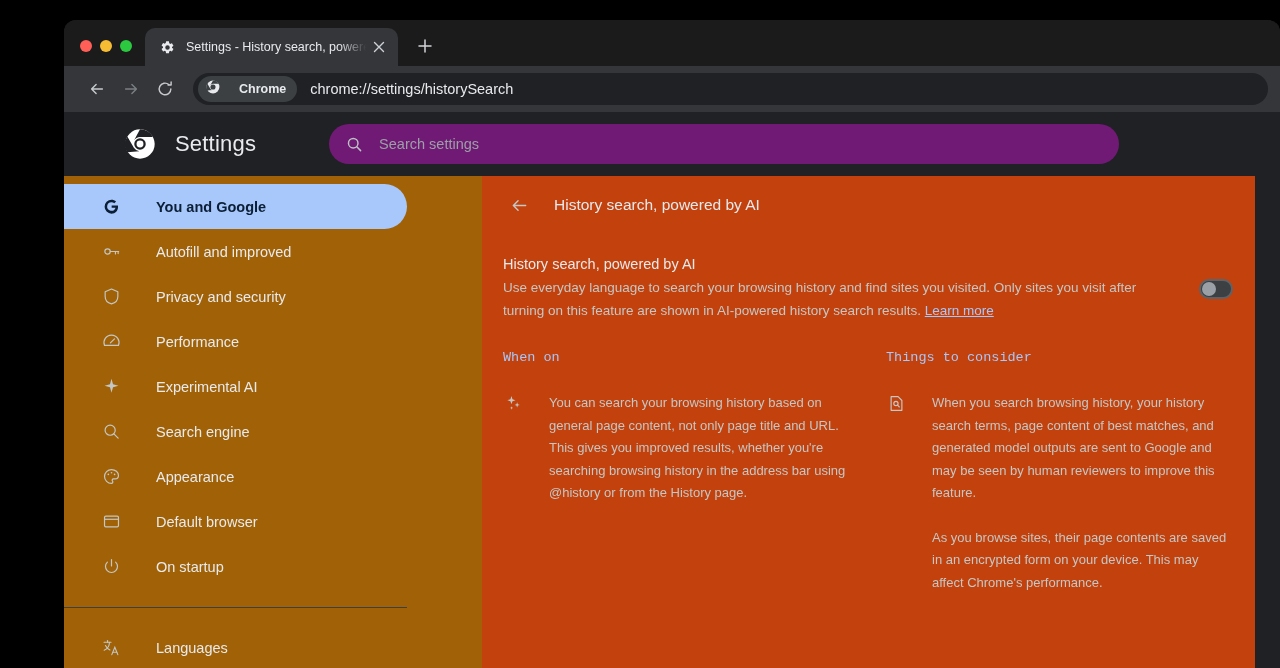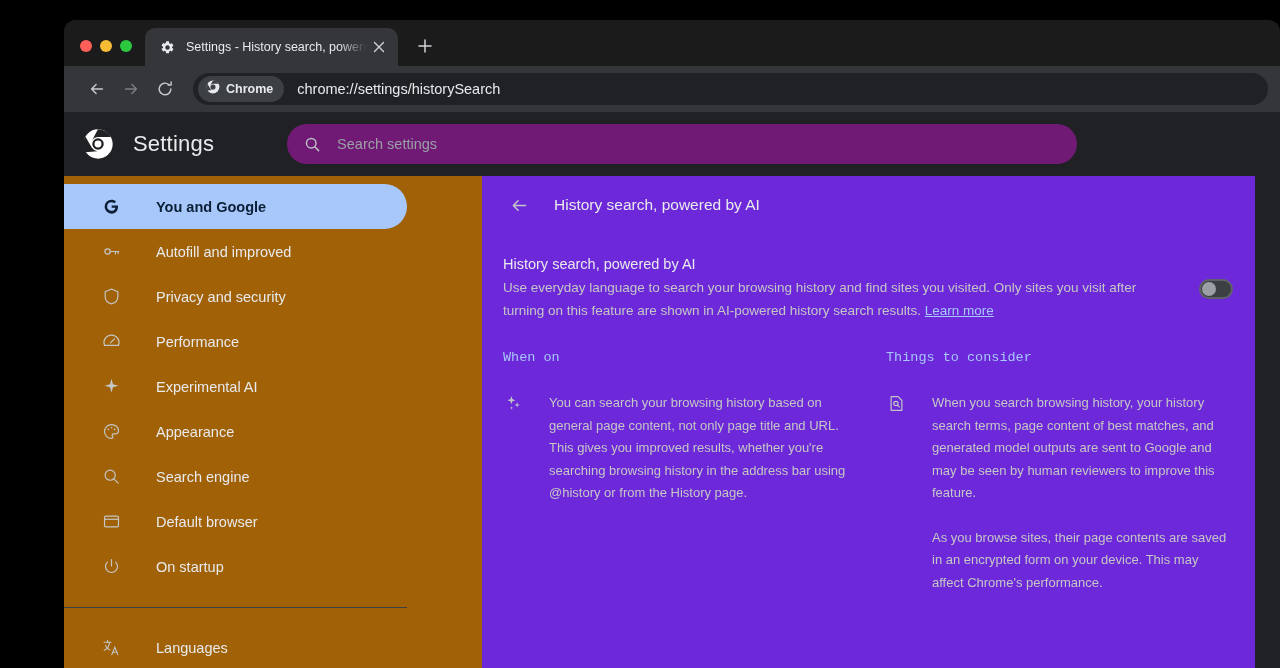--- a/index.html
+++ b/index.html
@@ -96,40 +96,41 @@
     border-radius: 16px;
     display: flex; align-items: center;
     padding-left: 5px;
   }
   #origin-chip {
     height: 26px;
     background: #3c4043;
     border-radius: 13px;
     display: flex; align-items: center;
     padding: 0 11px 0 8px;
-    gap: 6px;
+    gap: 19px;
     flex: 0 0 auto;
     justify-content: space-between;
   }
   #origin-chip-label {
     color: #e8eaed; font-size: 12.5px; font-weight: bold;
   }
   #omnibox-url {
     color: #e8eaed;
     font-size: 14.5px;
     margin-left: 13px;
     white-space: nowrap;
     overflow: hidden;
   }
 
   
   #settings-page {
     position: absolute;
     left: 0; top: 92px; right: 0; bottom: 0;
     background: #202124;
+    padding-left: 42px;
   }
   #settings-header {
     height: 64px;
     display: flex; align-items: center;
     padding-left: 18px;
   }
   #chrome-logo-mark { width: 32px; height: 32px; flex: 0 0 auto; }
   #settings-title {
     color: #e8eaed;
     font-size: 22px;
@@ -191,21 +192,21 @@
   .sidebar-item.selected .s-icon { color: #0b1f36; }
   .sidebar-item.selected .s-label { font-weight: bold; }
   #sidebar-divider {
     height: 1px; background: #3c4043;
     margin: 18px 75px 17px 0;
   }
 
   
   #main-card {
     flex: 1 1 auto;
-    background: #6d28d9;
+    background: #c2410c;
     margin-right: 25px;
     padding: 0 0 0 0;
     overflow: hidden;
     position: relative;
   }
   #subpage-header {
     display: flex; align-items: center;
     height: 58px;
     padding-left: 20px;
   }
@@ -410,38 +411,38 @@
           <span class="s-icon">
             <svg width="19" height="19" viewBox="0 0 24 24" fill="currentColor">
               <path d="M12 2.2 L13.9 9.1 L20.8 11 L13.9 12.9 L12 19.8 L10.1 12.9 L3.2 11 L10.1 9.1 Z"></path>
             </svg>
           </span>
           <span class="s-label">Experimental AI</span>
         </div>
 
         <div class="sidebar-item">
           <span class="s-icon">
+            <svg width="19" height="19" viewBox="0 0 24 24" stroke="currentColor" stroke-width="1.5" fill="none" stroke-linecap="round">
+              <circle cx="10.3" cy="10.3" r="6.4"></circle>
+              <path d="M15 15 L20.4 20.4"></path>
+            </svg>
+          </span>
+          <span class="s-label">Search engine</span>
+        </div>
+
+        <div class="sidebar-item">
+          <span class="s-icon">
             <svg width="19" height="19" viewBox="0 0 24 24" stroke="currentColor" stroke-width="1.5" fill="none">
               <path d="M12 3.2a8.8 8.8 0 0 0 0 17.6c1 0 1.7-.8 1.7-1.7 0-.45-.18-.85-.45-1.15a1.7 1.7 0 0 1 1.25-2.85H16.5A4.3 4.3 0 0 0 20.8 10.8C20.8 6.6 16.85 3.2 12 3.2z"></path>
               <circle cx="8" cy="9.4" r="1.05" fill="currentColor" stroke="none"></circle>
               <circle cx="12" cy="7.3" r="1.05" fill="currentColor" stroke="none"></circle>
               <circle cx="15.9" cy="9.4" r="1.05" fill="currentColor" stroke="none"></circle>
             </svg>
           </span>
           <span class="s-label">Appearance</span>
-        </div>
-
-        <div class="sidebar-item">
-          <span class="s-icon">
-            <svg width="19" height="19" viewBox="0 0 24 24" stroke="currentColor" stroke-width="1.5" fill="none" stroke-linecap="round">
-              <circle cx="10.3" cy="10.3" r="6.4"></circle>
-              <path d="M15 15 L20.4 20.4"></path>
-            </svg>
-          </span>
-          <span class="s-label">Search engine</span>
         </div>
 
         <div class="sidebar-item">
           <span class="s-icon">
             <svg width="19" height="19" viewBox="0 0 24 24" stroke="currentColor" stroke-width="1.5" fill="none" stroke-linejoin="round">
               <rect x="3.2" y="5.2" width="17.6" height="13.6" rx="1.6"></rect>
               <path d="M3.2 9.2 H20.8"></path>
             </svg>
           </span>
           <span class="s-label">Default browser</span>

